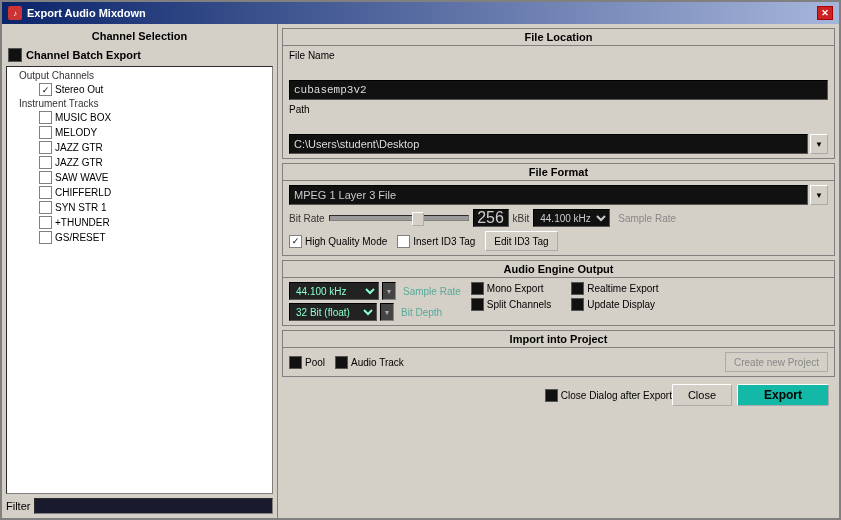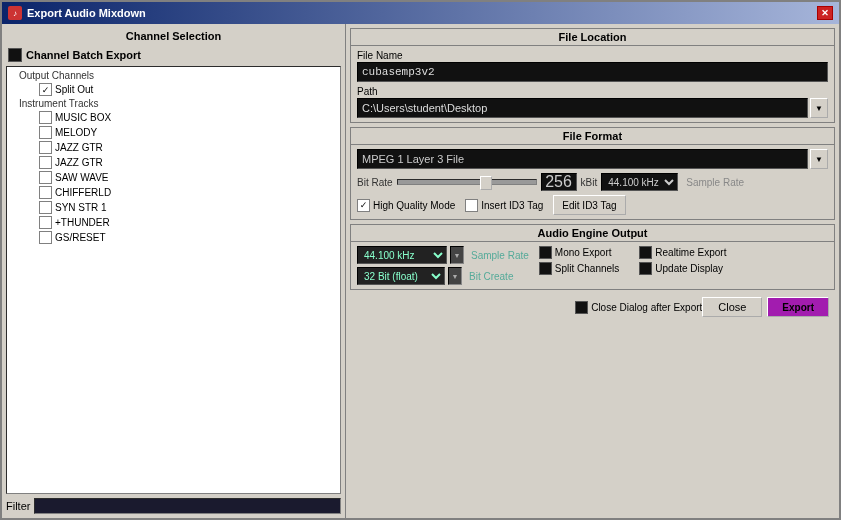--- a/index.html
+++ b/index.html
@@ -62,21 +62,21 @@
       cursor: pointer;
       font-weight: bold;
     }
     .content {
       display: flex;
       flex: 1;
       overflow: hidden;
     }
     
     .left-panel {
-      width: 344px;
+      width: 276px;
       background: #d4d0c8;
       border-right: 1px solid #808080;
       display: flex;
       flex-direction: column;
       padding: 4px;
     }
     .panel-header {
       text-align: center;
       font-size: 11px;
       font-weight: bold;
@@ -168,21 +168,21 @@
       padding: 2px 0;
       color: #000;
       border-bottom: 1px solid #808080;
     }
     .section-content {
       padding: 4px 6px;
     }
     
     .file-location .field-label {
       font-size: 10px;
-      margin-bottom: 1px;
+      margin-bottom: 19px;
     }
     .dark-input {
       width: 100%;
       background: #111;
       color: #ddd;
       border: 1px inset #555;
       height: 20px;
       padding: 0 4px;
       font-size: 11px;
       margin-bottom: 4px;
@@ -420,24 +420,24 @@
     }
     .action-btn {
       background: #d4d0c8;
       border: 1px outset #fff;
       padding: 3px 14px;
       font-size: 11px;
       cursor: pointer;
       min-width: 60px;
     }
     .export-btn {
-      background: #a21caf;
+      background: #14b8a6;
       border: 1px outset #fff;
-      padding: 3px 14px;
-      font-size: 10px;
+      padding: 3px 26px;
+      font-size: 12px;
       cursor: pointer;
       font-weight: bold;
     }
   </style>
 </head>
 <body>
 
 <div class="window">
 
   <div class="title-bar">
@@ -458,21 +458,21 @@
         <span class="channel-batch-label">Channel Batch Export</span>
       </div>
 
       <div class="tree-container">
 
         <div class="tree-group-label">
           <span>Output Channels</span>
         </div>
         <div class="tree-item indent2">
           <div class="tree-checkbox checked">✓</div>
-          <span>Split Out</span>
+          <span>Stereo Out</span>
         </div>
 
         <div class="tree-group-label">
           <span>Instrument Tracks</span>
         </div>
 
         <div class="tree-item indent2">
           <div class="tree-checkbox"></div>
           <span>MUSIC BOX</span>
         </div>
@@ -575,21 +575,21 @@
                 <option>44.100 kHz</option>
               </select>
               <div class="dropdown-arrow">▼</div>
               <span class="green-label" style="margin-left:4px;">Sample Rate</span>
             </div>
             <div class="audio-row">
               <select class="dark-dropdown" style="width:88px;">
                 <option>32 Bit (float)</option>
               </select>
               <div class="dropdown-arrow">▼</div>
-              <span class="green-label" style="margin-left:4px;">Bit Create</span>
+              <span class="green-label" style="margin-left:4px;">Bit Depth</span>
             </div>
           </div>
           <div class="audio-options">
             <div class="audio-options-cols">
               <div class="audio-options-col">
                 <div class="checkbox-row">
                   <div class="black-cb"></div>
                   <span>Mono Export</span>
                 </div>
                 <div class="checkbox-row">
@@ -605,20 +605,36 @@
                 <div class="checkbox-row">
                   <div class="black-cb"></div>
                   <span>Update Display</span>
                 </div>
               </div>
             </div>
           </div>
         </div>
       </div>
 
+      <div class="section-box">
+        <div class="section-title">Import into Project</div>
+        <div class="import-content">
+          <div class="import-left">
+            <div class="checkbox-row">
+              <div class="black-cb"></div>
+              <span>Pool</span>
+            </div>
+            <div class="checkbox-row">
+              <div class="black-cb"></div>
+              <span>Audio Track</span>
+            </div>
+          </div>
+          <button class="create-project-btn">Create new Project</button>
+        </div>
+      </div>
 
       <div class="bottom-section">
         <div class="close-dialog-row">
           <div class="black-cb"></div>
           <span>Close Dialog after Export</span>
         </div>
         <div class="bottom-buttons">
           <button class="action-btn">Close</button>
           <button class="export-btn">Export</button>
         </div>

